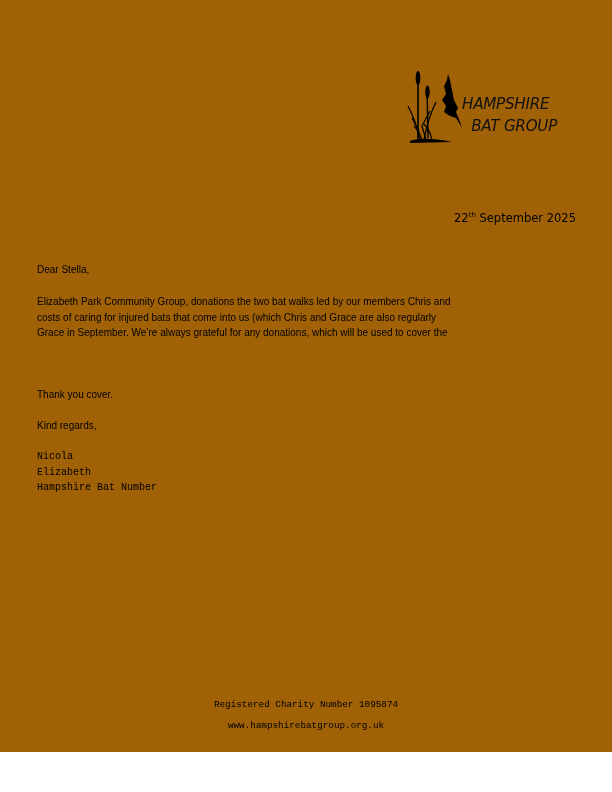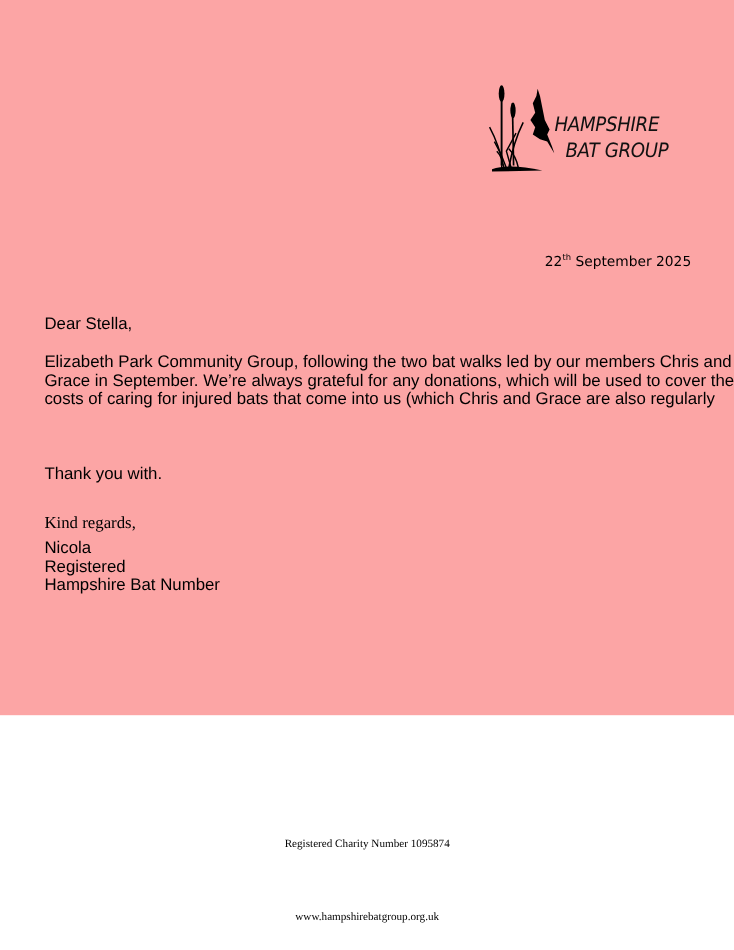--- a/index.html
+++ b/index.html
@@ -1,34 +1,34 @@
 <!DOCTYPE html>
 <html><head>
   <meta charset="utf-8">
   <style>
     html, body { margin: 0; padding: 0; background: #ffffff; }
     body { width: 612px; height: 792px; position: relative; overflow: hidden; color: #000; }
-    .page { position: absolute; left: 0; top: 0; width: 612px; height: 596px; background: #fca5a5; }
+    .page { position: absolute; left: 0; top: 0; width: 612px; height: 752px; background: #a16207; }
     .logo { position: absolute; left: 400px; top: 66px; width: 160px; height: 86px; }
     .logo-text { position: absolute; left: 62px; top: 27px; font-family: "DejaVu Sans", sans-serif; font-size: 16.5px; font-style: italic; letter-spacing: -0.3px; line-height: 22px; color: #111; transform: scaleX(0.92); transform-origin: left top; font-weight: normal; }
     .logo-text div { white-space: nowrap; }
     .logo-text .l2 { padding-left: 10px; }
     .date { position: absolute; right: 36px; top: 211px; font-family: "DejaVu Sans", sans-serif; font-size: 11.5px; white-space: nowrap; }
     .date sup { font-size: 7px; vertical-align: 5px; line-height: 0; }
-    .body-text { position: absolute; left: 37px; font-family: "Liberation Sans", sans-serif; font-size: 14px; line-height: 15.7px; }
+    .body-text { position: absolute; left: 37px; font-family: "Liberation Sans", sans-serif; font-size: 10px; line-height: 15.7px; }
     .salutation { top: 262px; }
     .para { top: 294px; width: 560px; }
     .para span { display: block; white-space: nowrap; }
     .thanks { top: 387px; }
-    .regards { top: 429px; font-family: Liberation Serif, serif; }
+    .regards { top: 418px; }
     .sig { top: 449px; }
-    .sig span { display: block; }
-    .footer { position: absolute; left: 0; width: 612px; text-align: center; font-family: Liberation Serif, serif; font-size: 9.3px; }
+    .sig span { display: block; font-family: Liberation Mono, monospace; }
+    .footer { position: absolute; left: 0; width: 612px; text-align: center; font-family: Liberation Mono, monospace; font-size: 9.3px; }
     .charity { top: 699px; }
-    .website { top: 760px; }
+    .website { top: 720px; }
   </style>
 </head>
 <body>
 
 <div class="page">
 
   <div class="logo">
     <svg width="62" height="86" viewBox="0 0 62 86" style="position:absolute;left:0;top:0;">
 
       <path d="M18 6 L18 72" stroke="#000" stroke-width="1.6" fill="none"></path>
@@ -52,31 +52,31 @@
       <div>HAMPSHIRE</div>
       <div class="l2">BAT GROUP</div>
     </div>
   </div>
 
   <div class="date"><span>22</span><sup>th</sup><span style="white-space:pre"> September 2025</span></div>
 
   <div class="body-text salutation">Dear Stella,</div>
 
   <div class="body-text para">
-    <span>Elizabeth Park Community Group, following the two bat walks led by our members Chris and</span>
+    <span>Elizabeth Park Community Group, donations the two bat walks led by our members Chris and</span>
+    <span>costs of caring for injured bats that come into us (which Chris and Grace are also regularly</span>
     <span>Grace in September. We’re always grateful for any donations, which will be used to cover the</span>
-    <span>costs of caring for injured bats that come into us (which Chris and Grace are also regularly</span>
   </div>
 
-  <div class="body-text thanks">Thank you with.</div>
+  <div class="body-text thanks">Thank you cover.</div>
 
   <div class="body-text regards">Kind regards,</div>
 
   <div class="body-text sig">
     <span>Nicola</span>
-    <span>Registered</span>
+    <span>Elizabeth</span>
     <span>Hampshire Bat Number</span>
   </div>
 
   <div class="footer charity">Registered Charity Number 1095874</div>
   <div class="footer website">www.hampshirebatgroup.org.uk</div>
 
 </div>
 
 </body></html>

